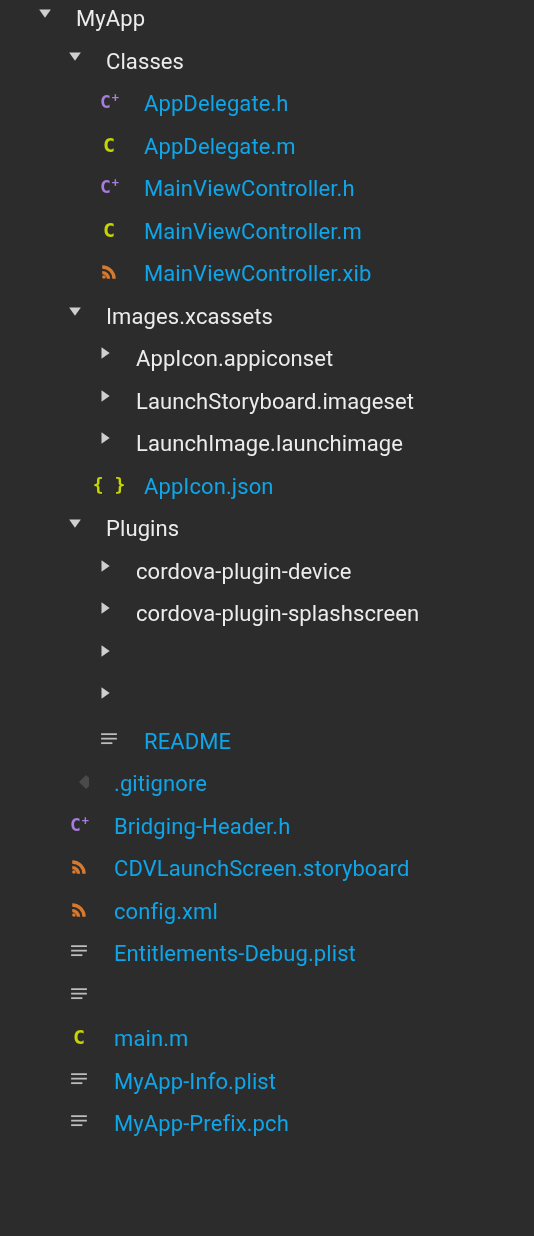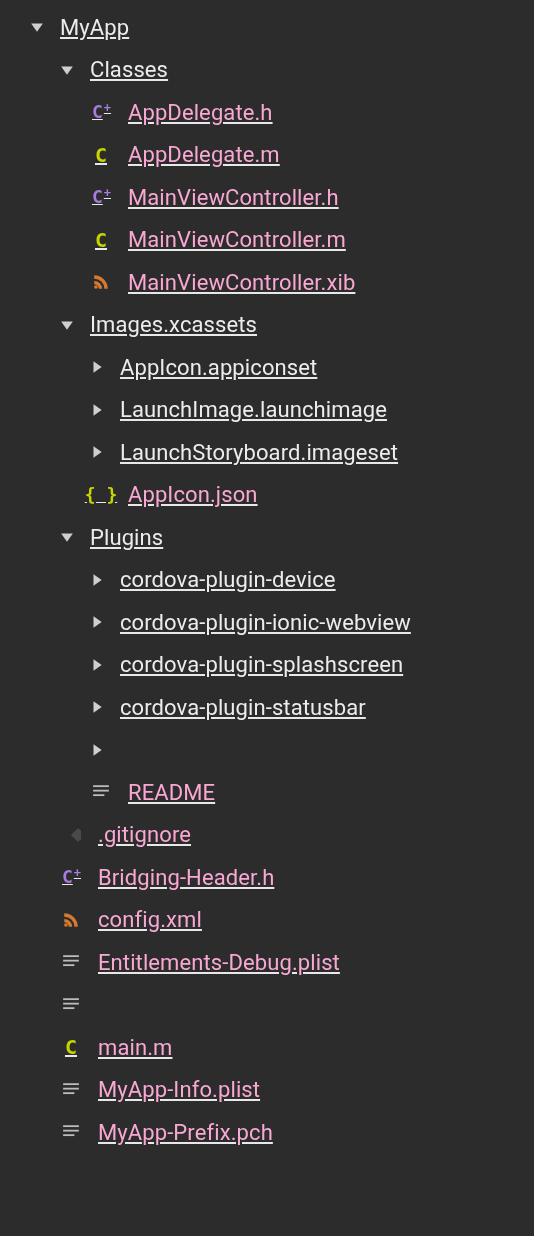--- a/index.html
+++ b/index.html
@@ -6,40 +6,39 @@
     body{
       width:534px;height:1236px;
       background:#2c2c2c;
       font-family:-apple-system,BlinkMacSystemFont,"Segoe UI",Roboto,Helvetica,Arial,sans-serif;
       font-size:22px;
       color:#e8e8e8;
       overflow:hidden;
     }
     .tree{padding-top:6px;padding-left:4px;}
     .row{
-      display:flex;align-items:center;
+      display:flex;
       height:42.5px;
-      gap:16px;
+      gap:24px;
       cursor:default;
       white-space:nowrap;
-      text-decoration:underline;
     }
     .spacer{flex:none;}
     .arrow{
       width:14px;height:14px;flex:none;
       display:inline-block;position:relative;
     }
     .arrow svg{width:14px;height:14px;display:block;}
     .icon{
       width:22px;height:22px;flex:none;
       display:flex;align-items:center;justify-content:center;
       font-weight:700;font-size:20px;line-height:1;
     }
     .label{
-      color:#f9a8d4;
+      color:#0ea5e9;
       letter-spacing:0.1px;
     }
     .folder-label{color:#ececec;}
     
     .ic-cpp{color:#a77ddd;font-family:Menlo,Consolas,monospace;font-size:18px;}
     .ic-c{color:#c6d400;font-family:Menlo,Consolas,monospace;font-size:20px;}
     .ic-rss{color:#d77a2f;}
     .ic-braces{color:#c6d400;font-family:Menlo,Consolas,monospace;font-size:18px;}
     .ic-lines{color:#bcbcbc;}
     .ic-git{color:#555;}
@@ -116,30 +115,30 @@
       </span>
       <span class="label folder-label">AppIcon.appiconset</span>
     </div>
     <div class="row">
       <span class="spacer" style="width: 70px;"></span>
       <span class="arrow">
         <svg viewBox="0 0 12 12">
           <polygon class="arrow-fill" points="3,1 10,6 3,11"></polygon>
         </svg>
       </span>
+      <span class="label folder-label">LaunchStoryboard.imageset</span>
+    </div>
+    <div class="row">
+      <span class="spacer" style="width: 70px;"></span>
+      <span class="arrow">
+        <svg viewBox="0 0 12 12">
+          <polygon class="arrow-fill" points="3,1 10,6 3,11"></polygon>
+        </svg>
+      </span>
       <span class="label folder-label">LaunchImage.launchimage</span>
-    </div>
-    <div class="row">
-      <span class="spacer" style="width: 70px;"></span>
-      <span class="arrow">
-        <svg viewBox="0 0 12 12">
-          <polygon class="arrow-fill" points="3,1 10,6 3,11"></polygon>
-        </svg>
-      </span>
-      <span class="label folder-label">LaunchStoryboard.imageset</span>
     </div>
     <div class="row">
       <span class="spacer" style="width: 70px;"></span>
       <span class="icon ic-braces">{ }</span>
       <span class="label">AppIcon.json</span>
     </div>
     <div class="row">
       <span class="spacer" style="width: 40px;"></span>
       <span class="arrow">
         <svg viewBox="0 0 12 12">
@@ -157,39 +156,29 @@
       </span>
       <span class="label folder-label">cordova-plugin-device</span>
     </div>
     <div class="row">
       <span class="spacer" style="width: 70px;"></span>
       <span class="arrow">
         <svg viewBox="0 0 12 12">
           <polygon class="arrow-fill" points="3,1 10,6 3,11"></polygon>
         </svg>
       </span>
-      <span class="label folder-label">cordova-plugin-ionic-webview</span>
-    </div>
-    <div class="row">
-      <span class="spacer" style="width: 70px;"></span>
-      <span class="arrow">
-        <svg viewBox="0 0 12 12">
-          <polygon class="arrow-fill" points="3,1 10,6 3,11"></polygon>
-        </svg>
-      </span>
       <span class="label folder-label">cordova-plugin-splashscreen</span>
     </div>
     <div class="row">
       <span class="spacer" style="width: 70px;"></span>
       <span class="arrow">
         <svg viewBox="0 0 12 12">
           <polygon class="arrow-fill" points="3,1 10,6 3,11"></polygon>
         </svg>
       </span>
-      <span class="label folder-label">cordova-plugin-statusbar</span>
     </div>
     <div class="row">
       <span class="spacer" style="width: 70px;"></span>
       <span class="arrow">
         <svg viewBox="0 0 12 12">
           <polygon class="arrow-fill" points="3,1 10,6 3,11"></polygon>
         </svg>
       </span>
     </div>
     <div class="row">
@@ -219,20 +208,31 @@
     </div>
     <div class="row">
       <span class="spacer" style="width: 40px;"></span>
       <span class="icon ic-rss">
         <svg width="18" height="18" viewBox="0 0 16 16">
           <path d="M2 2a12 12 0 0 1 12 12h-3A9 9 0 0 0 2 5z" fill="#d77a2f"></path>
           <path d="M2 7a7 7 0 0 1 7 7H6a4 4 0 0 0-4-4z" fill="#d77a2f"></path>
           <circle cx="3.5" cy="12.5" r="1.6" fill="#d77a2f"></circle>
         </svg>
       </span>
+      <span class="label">CDVLaunchScreen.storyboard</span>
+    </div>
+    <div class="row">
+      <span class="spacer" style="width: 40px;"></span>
+      <span class="icon ic-rss">
+        <svg width="18" height="18" viewBox="0 0 16 16">
+          <path d="M2 2a12 12 0 0 1 12 12h-3A9 9 0 0 0 2 5z" fill="#d77a2f"></path>
+          <path d="M2 7a7 7 0 0 1 7 7H6a4 4 0 0 0-4-4z" fill="#d77a2f"></path>
+          <circle cx="3.5" cy="12.5" r="1.6" fill="#d77a2f"></circle>
+        </svg>
+      </span>
       <span class="label">config.xml</span>
     </div>
     <div class="row">
       <span class="spacer" style="width: 40px;"></span>
       <span class="icon ic-lines">
         <svg width="18" height="18" viewBox="0 0 16 16">
           <rect x="1" y="2" width="14" height="1.6" fill="#bcbcbc"></rect>
           <rect x="1" y="6" width="14" height="1.6" fill="#bcbcbc"></rect>
           <rect x="1" y="10" width="10" height="1.6" fill="#bcbcbc"></rect>
         </svg>

